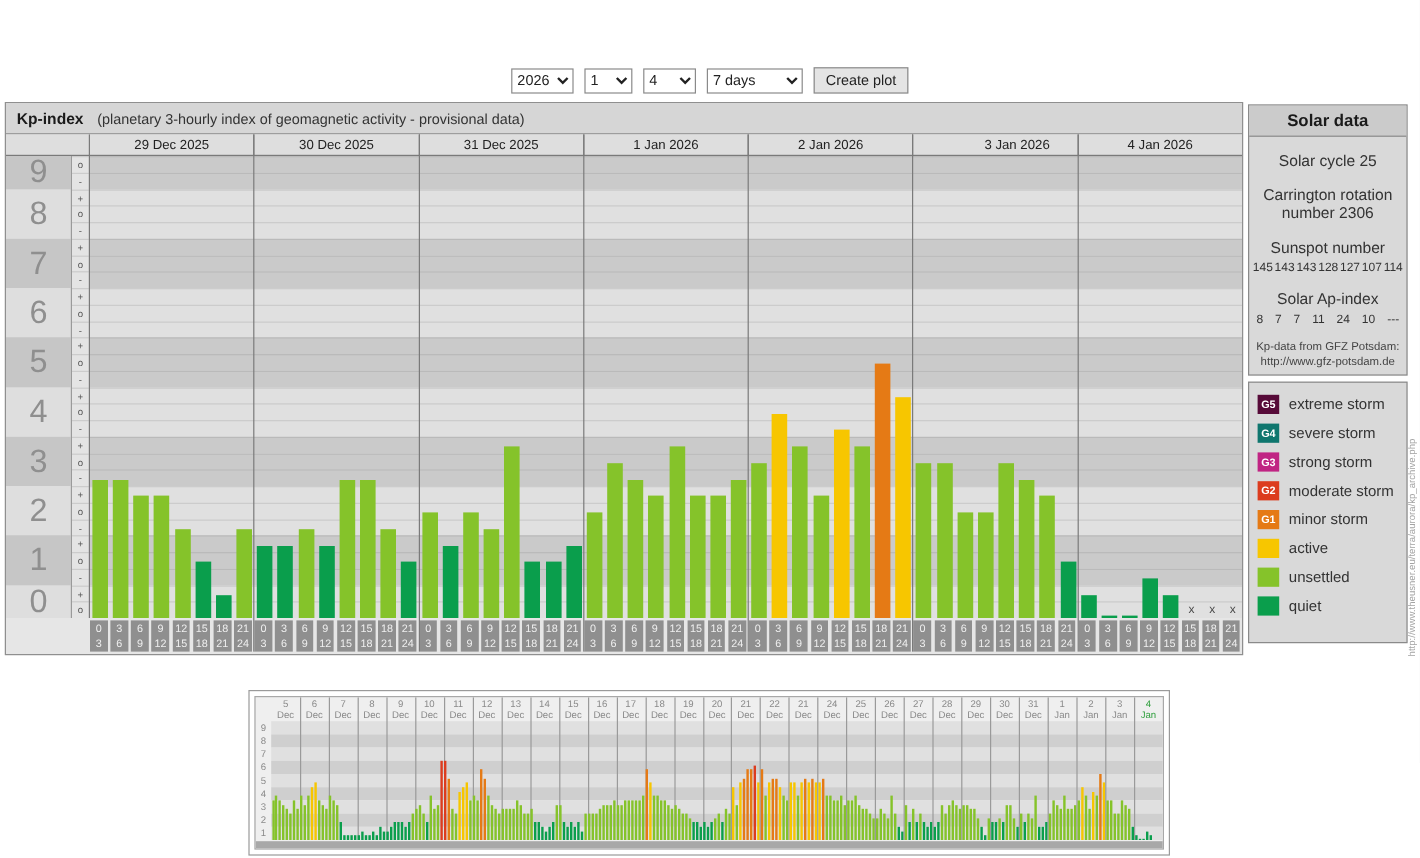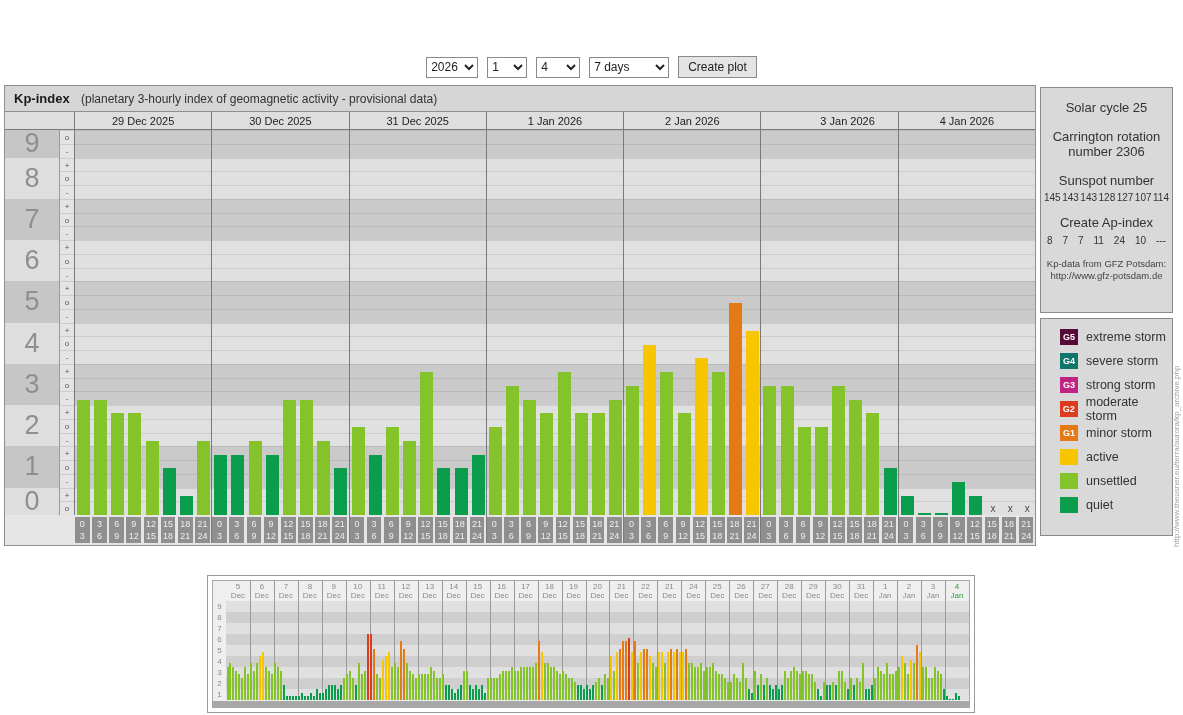--- a/index.html
+++ b/index.html
@@ -41,21 +41,21 @@
   .hourbox{position:absolute;top:1px;height:26px;background:#8f8f8f;color:#efefef;
            font-size:9px;line-height:12px;text-align:center;padding-top:1px;box-sizing:border-box;}
   
   .side-panel{position:absolute;left:1040px;width:133px;border:1px solid #8a8a8a;
               background:#d9d9d9;box-sizing:border-box;}
   .side-header{height:25px;line-height:25px;text-align:center;background:#cbcbcb;
                border-bottom:1px solid #8a8a8a;font-weight:bold;font-size:14px;color:#1a1a1a;}
   .sd-line{ text-align:center;font-size:13px;color:#333;}
   .sd-small{display:flex;justify-content:space-between;padding:0 3px;font-size:10px;color:#333;}
   .sd-note{text-align:center;font-size:9.5px;color:#444;line-height:12px;}
-  .legend-row{display:flex;align-items:center;height:24px;padding-left:19px;}
+  .legend-row{display:flex;align-items:center;height:24px;padding-left:7px;}
   .chip{width:18px;height:16px;margin-right:8px;display:flex;align-items:center;
         justify-content:center;font-size:9px;font-weight:bold;color:#fff;box-sizing:border-box;}
   .legend-label{font-size:12.5px;color:#333;}
   .watermark{position:absolute;left:1172px;top:305px;height:242px;font-size:8px;color:#a3a3a3;
              writing-mode:vertical-rl;transform:rotate(180deg);text-align:left;}
   
   .mini-panel{position:absolute;left:207px;top:575px;width:768px;height:138px;
               border:1px solid #9a9a9a;background:#fff;box-sizing:border-box;}
   #mini-box{position:absolute;left:4px;top:4px;width:758px;height:128px;border:1px solid #a8a8a8;
             background:#efefef;box-sizing:border-box;overflow:hidden;}
@@ -452,34 +452,35 @@
       </div>
   <div class="daydiv" style="left: 206.286px;"></div>
       <div class="daydiv" style="left: 343.571px;"></div>
       <div class="daydiv" style="left: 480.857px;"></div>
       <div class="daydiv" style="left: 618.143px;"></div>
       <div class="daydiv" style="left: 755.429px;"></div>
       <div class="daydiv" style="left: 892.714px;"></div>
     </div>
 
   <div class="side-panel" id="solar-panel" style="top:87px;height:226px;">
+    <div class="side-header">Solar data</div>
     <div class="sd-line" style="margin-top:12px;">Solar cycle 25</div>
     <div class="sd-line" style="margin-top:14px;">Carrington rotation</div>
     <div class="sd-line">number 2306</div>
     <div class="sd-line" style="margin-top:14px;">Sunspot number</div>
     <div class="sd-small" style="margin-top:4px;" id="sunspot-values">
         <span>145</span>
         <span>143</span>
         <span>143</span>
         <span>128</span>
         <span>127</span>
         <span>107</span>
         <span>114</span>
       </div>
-    <div class="sd-line" style="margin-top:12px;">Create Ap-index</div>
+    <div class="sd-line" style="margin-top:12px;">Solar Ap-index</div>
     <div class="sd-small" style="margin-top:5px;padding:0 6px;" id="ap-values">
         <span>8</span>
         <span>7</span>
         <span>7</span>
         <span>11</span>
         <span>24</span>
         <span>10</span>
         <span>---</span>
       </div>
     <div class="sd-note" style="margin-top:12px;">

